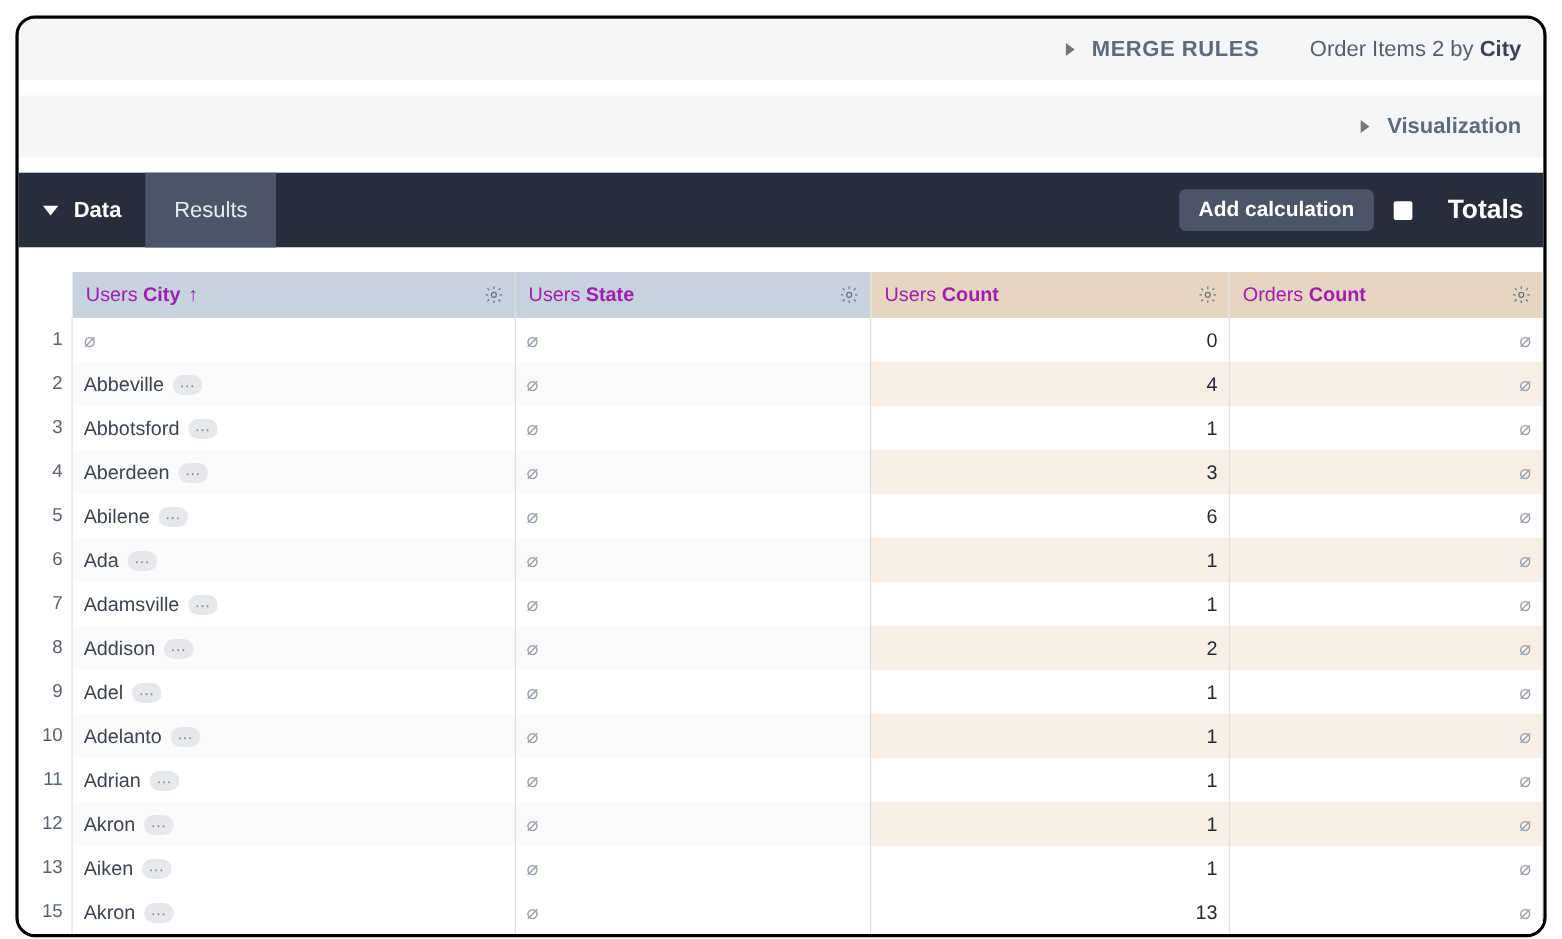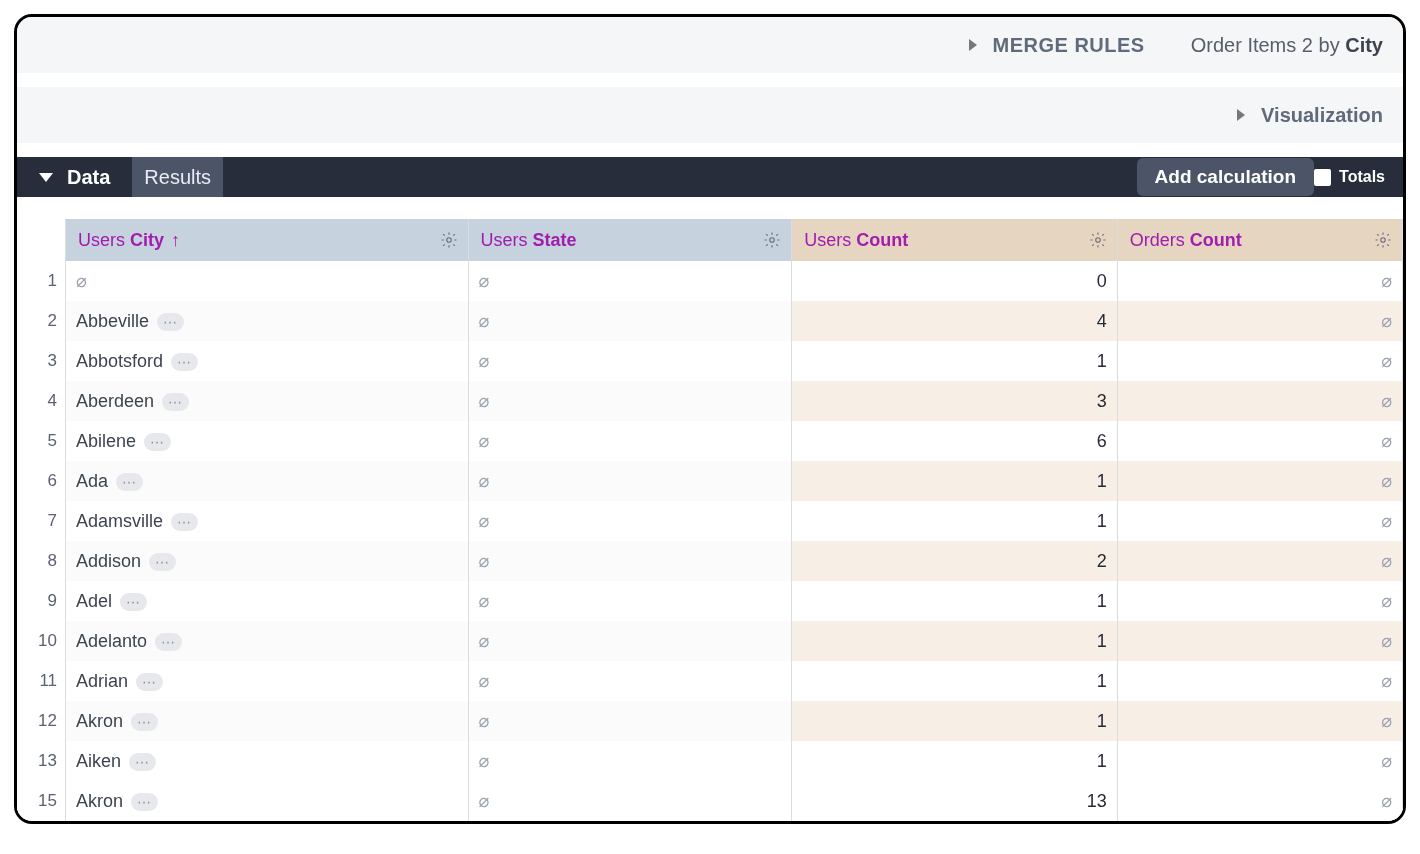--- a/index.html
+++ b/index.html
@@ -40,21 +40,21 @@
   .section-bar .subtitle {
     margin-left:46px; color:#565e6c; font-size:20px;
   }
   .section-bar .subtitle b { color:#3d4450; }
   .divider { height:14px; background:#fff; }
 
   
   .data-bar {
     display:flex; align-items:center;
     background:#272d3b;
-    height:40px;
+    height:68px;
     color:#fff;
   }
   .data-bar .data-tab {
     display:flex; align-items:center;
     padding:0 22px;
     height:100%;
     font-size:20px;
     font-weight:700;
     cursor:pointer;
   }
@@ -62,41 +62,43 @@
     width:0;height:0;
     border-left:7px solid transparent;
     border-right:7px solid transparent;
     border-top:9px solid #fff;
     margin-right:14px;
   }
   .data-bar .results-tab {
     background:#4c5567;
     color:#e9ecf1;
     font-weight:500;
-    padding: 0 12px;
+    padding: 0 26px;
     height:100%;
     display:flex; align-items:center;
     font-size:20px; cursor:pointer;
   }
   .data-bar .spacer { flex:1; }
   .data-bar .calc-btn {
     background:#4c5567;
     color:#fff;
     border:none;
     border-radius:6px;
     font-size:19px;
     font-weight:600;
     padding:8px 18px;
-    cursor:pointer;
-  }
-  .data-bar .totals {
-    display:flex; align-items:flex-end;
-    font-size:16px; font-weight:600;
     margin-right:18px;
     cursor:pointer;
+  }
+  .data-bar .totals {
+    display:flex; align-items:center;
+    font-size:24px; font-weight:600;
+    margin-right:18px;
+    cursor:pointer;
+    gap:24px;
   }
   .data-bar .totals .box {
     width:17px;height:17px;
     background:#fff; border-radius:2px;
     margin-right:8px;
   }
 
   .gap { background:#fff; height:22px; }
 
   

